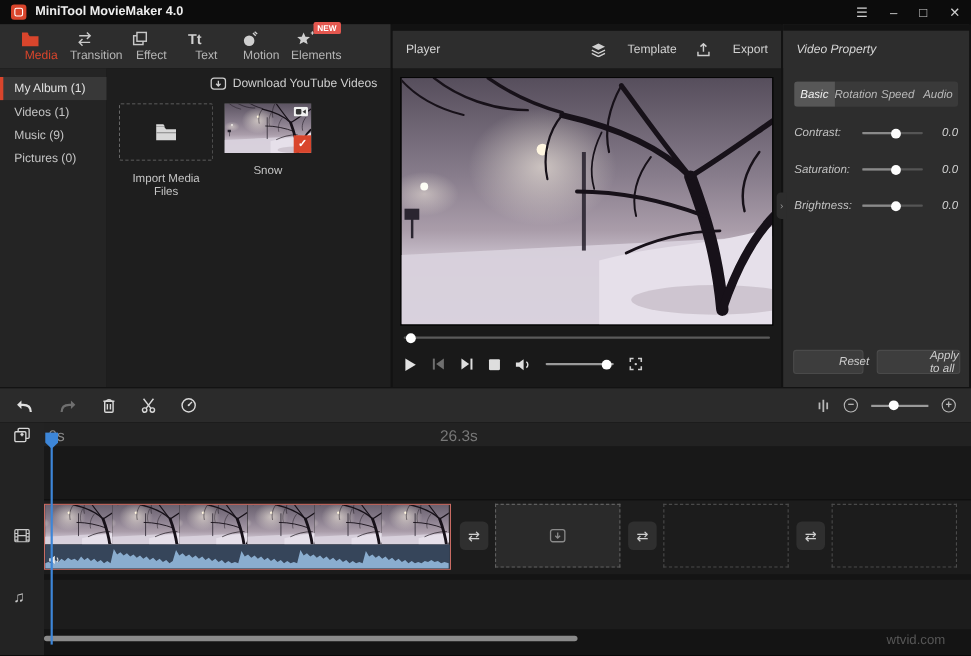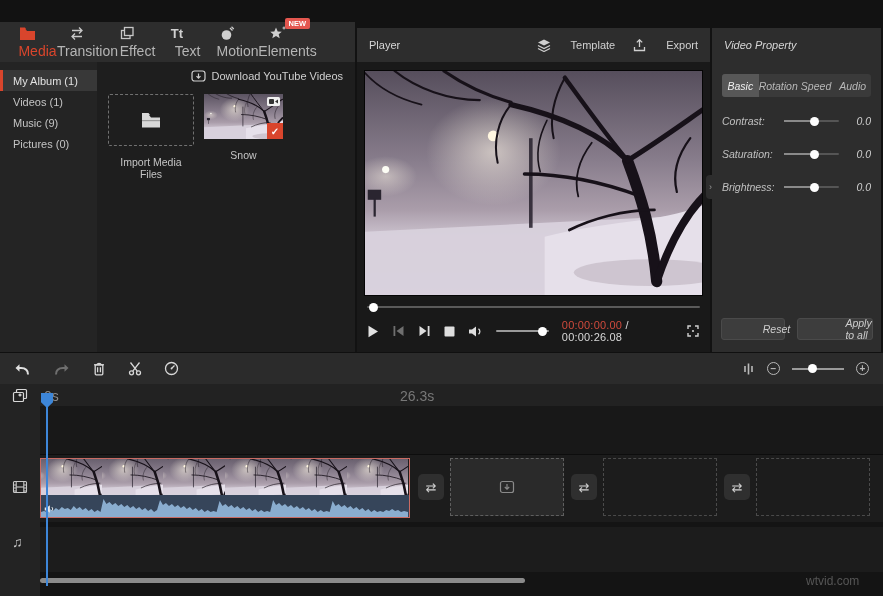--- a/index.html
+++ b/index.html
@@ -17,21 +17,21 @@
   .logo-inner { width:8px; height:8px; border:1.5px solid #fff; border-radius:2px; }
   .win-title { font-weight:bold; color:#eee; font-size:11.5px; }
   .win-controls { margin-left:auto; display:flex; gap:20px; align-items:center; }
   .win-btn { color:#cfcfcf; font-size:12px; line-height:12px; cursor:default; }
 
   
   .ribbon { left:0; top:22px; width:355px; height:40px; background:#2d2d2d;
             display:flex; align-items:center; padding-left:2px; }
   .ribbon-item { width:50px; display:flex; flex-direction:column; align-items:center;
                  gap:2px; position:relative; }
-  .ribbon-item .lbl { font-size:14px; color:#b5b5b5;margin-left:21px; }
+  .ribbon-item .lbl { font-size:11px; color:#b5b5b5;margin-left:21px; }
   .ribbon-item.active .lbl { color:#d9452c; }
   .badge { position:absolute; top:-8px; right:-8px; background:#e4574f; color:#fff;
            font-size:7.5px; font-weight:bold; padding:1px 4px; border-radius:2px; }
 
   
   .sidebar { left:0; top:62px; width:97px; height:290px; background:#242424; padding-top:8px; }
   .side-item { height:21px; display:flex; align-items:center; padding-left:10px;
                color:#c4c4c4; font-size:11px; border-left:3px solid transparent; }
   .side-item.selected { background:#383838; border-left-color:#d9452c; color:#e2e2e2; }
 
@@ -211,20 +211,32 @@
           L195 12 L198 10 L201 13 L204 11 L207 14 L210 12 L213 15 L216 13 L219 16 L222 14 L225 16
           L228 15 L231 16 L234 4 L237 9 L240 7 L243 10 L246 8 L249 11 L252 9 L255 12 L258 10
           L261 13 L264 11 L267 14 L270 12 L273 15 L276 13 L279 16 L282 14 L285 16 L288 15 L291 16
           L294 5 L297 10 L300 8 L303 11 L306 9 L309 12 L312 10 L315 13 L318 11 L321 14 L324 12
           L327 15 L330 13 L333 16 L336 14 L339 16 L342 15 L345 16 L348 14 L351 15 L354 13 L357 15
           L360 14 L363 16 L366 15 L370 16 L370 21 Z"></path>
       </g>
     </defs>
   </svg>
 
+  <div class="abs titlebar">
+    <span class="logo">
+        <span class="logo-inner"></span>
+      </span>
+    <span class="win-title">MiniTool MovieMaker 4.0</span>
+    <span class="win-controls">
+      <span class="win-btn">☰</span>
+      <span class="win-btn">–</span>
+      <span class="win-btn">□</span>
+      <span class="win-btn">✕</span>
+    </span>
+  </div>
 
   <div class="abs ribbon">
     <div class="ribbon-item active">
       <span class="icon">
         <svg width="17" height="15" viewBox="0 0 17 15">
             <path d="M1 3 h5.5 l1.5 2 H16 v9 H1 Z" fill="#d9452c"></path>
             <path d="M1 3 V1.5 h5 l1 1.5" fill="#d9452c"></path>
           </svg>
       </span>
       <span class="lbl">Media</span>
@@ -384,21 +396,20 @@
       </span>
       <span class="icon">
         <svg width="15" height="13" viewBox="0 0 15 13">
             <path d="M1 4.5 H4 L8 1.5 V11.5 L4 8.5 H1 Z" fill="#dedede"></path>
             <path d="M10.5 3.8 C12.3 5.3 12.3 7.7 10.5 9.2" stroke="#dedede" stroke-width="1.3" fill="none"></path>
           </svg>
       </span>
       <span class="vol-track">
           <span class="vol-knob"></span>
         </span>
-      <span class="timecode"><span class="cur">00:00:00.00</span><span> / </span><span>00:00:26.08</span></span>
       <span class="icon">
         <svg width="14" height="14" viewBox="0 0 14 14" stroke="#cfcfcf" stroke-width="1.4" fill="none">
             <path d="M2 5 V2 H5 M9 2 H12 V5 M12 9 V12 H9 M5 12 H2 V9"></path>
             <circle cx="7" cy="7" r="1.1" fill="#cfcfcf" stroke="none"></circle>
           </svg>
       </span>
     </div>
   </div>
 
   <div class="abs props">

